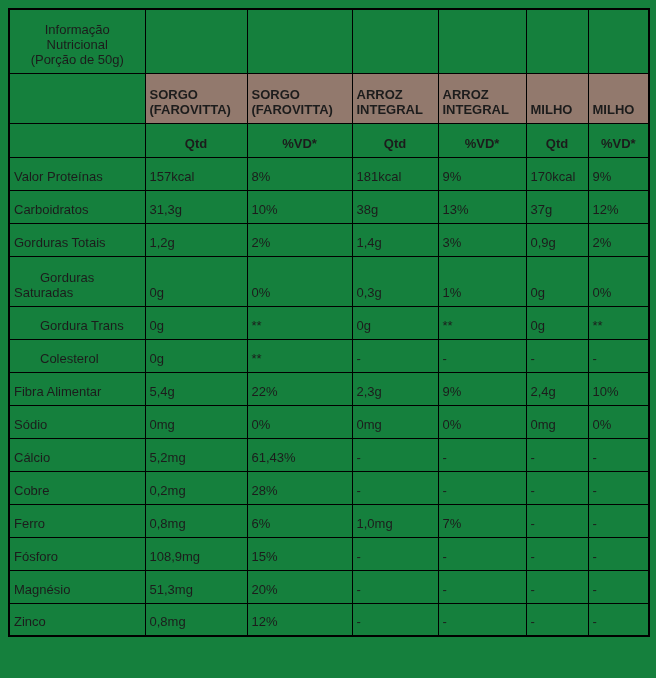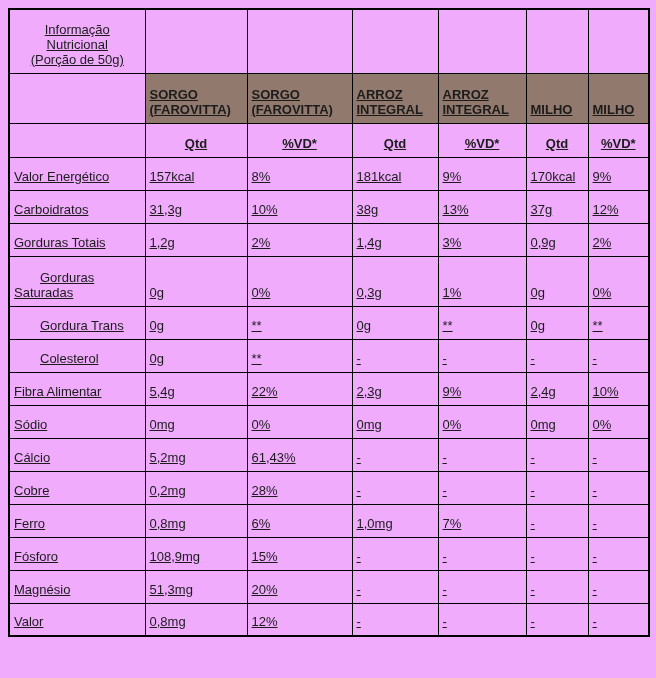--- a/index.html
+++ b/index.html
@@ -7,22 +7,21 @@
     padding: 0;
     background: #ffffff;
     font-family: "Liberation Sans", "DejaVu Sans", sans-serif;
     color: #1c1c1c;
   }
   .page {
     width: 656px;
     height: 678px;
     box-sizing: border-box;
     padding: 8px;
-    background: #f0abfc;
-    text-decoration: underline;
+    background: #15803d;
   }
   table.nutrition {
     border-collapse: collapse;
     table-layout: fixed;
     width: 640px;
     border: 2px solid #000000;
   }
   table.nutrition td {
     border: 1px solid #000000;
     font-size: 13px;
@@ -116,21 +115,21 @@
       <td></td>
       <td class="sub-cell">Qtd</td>
       <td class="sub-cell">%VD*</td>
       <td class="sub-cell">Qtd</td>
       <td class="sub-cell">%VD*</td>
       <td class="sub-cell">Qtd</td>
       <td class="sub-cell">%VD*</td>
     </tr>
 
     <tr class="r-data">
-      <td class="label-cell">Valor Energético</td>
+      <td class="label-cell">Valor Proteínas</td>
       <td class="value-cell">157kcal</td>
       <td class="value-cell">8%</td>
       <td class="value-cell">181kcal</td>
       <td class="value-cell">9%</td>
       <td class="value-cell">170kcal</td>
       <td class="value-cell">9%</td>
     </tr>
 
     <tr class="r-data">
       <td class="label-cell">Carboidratos</td>
@@ -248,21 +247,21 @@
       <td class="label-cell">Magnésio</td>
       <td class="value-cell">51,3mg</td>
       <td class="value-cell">20%</td>
       <td class="value-cell">-</td>
       <td class="value-cell">-</td>
       <td class="value-cell">-</td>
       <td class="value-cell">-</td>
     </tr>
 
     <tr class="r-data">
-      <td class="label-cell">Valor</td>
+      <td class="label-cell">Zinco</td>
       <td class="value-cell">0,8mg</td>
       <td class="value-cell">12%</td>
       <td class="value-cell">-</td>
       <td class="value-cell">-</td>
       <td class="value-cell">-</td>
       <td class="value-cell">-</td>
     </tr>
   </tbody>
     </table>
 </div>

